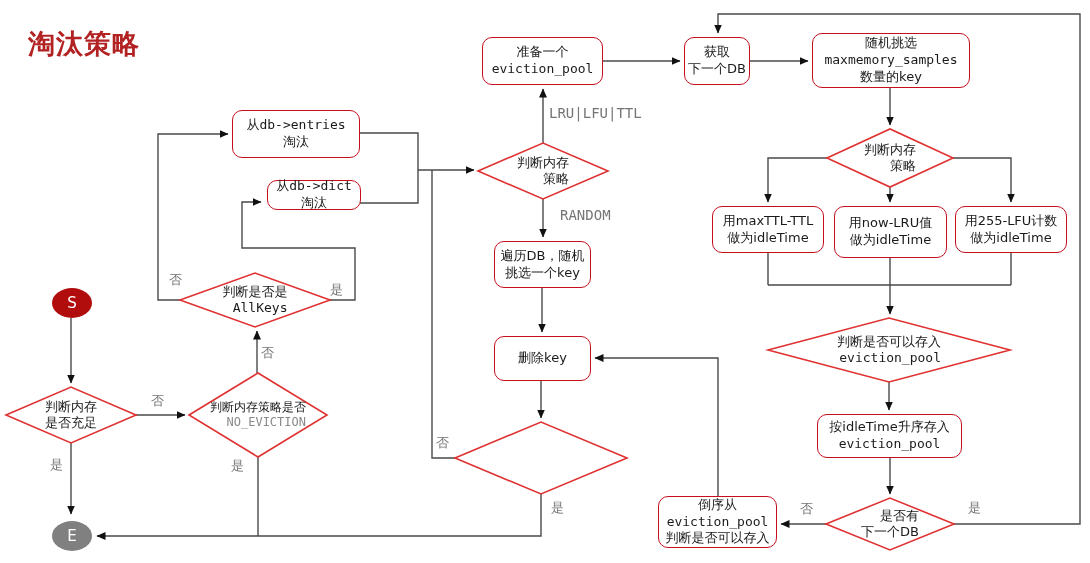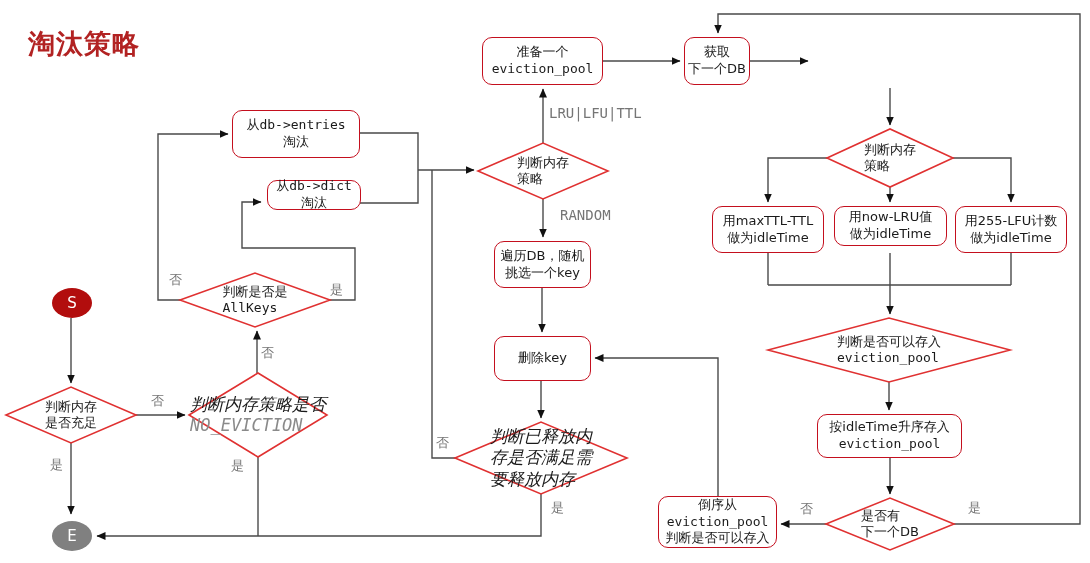--- a/index.html
+++ b/index.html
@@ -9,24 +9,24 @@
   }
   #wires{position:absolute;left:0;top:0;width:1090px;height:563px;}
   .edge{stroke:var(--line,#4a4a4a);stroke-width:1.4;fill:none;}
   .diamond{fill:#ffffff;stroke:var(--diamond-border,#e03131);stroke-width:1.6;}
   .node{
     position:absolute;background:#fff;border:1.7px solid var(--node-border,#c40f1e);
     border-radius:10px;display:flex;flex-direction:column;align-items:center;justify-content:center;
     font-size:13px;line-height:1.3;text-align:center;box-sizing:border-box;padding:2px 3px;
   }
   .dtext{
-    position:absolute;transform:translate(-50%,-50%);text-align:left;
+    position:absolute;transform:translate(-50%,-50%);text-align:right;
     font-size:13px;line-height:1.25;white-space:nowrap;
   }
-  .dtext.small{font-size:17px;font-style:italic;}
+  .dtext.small{font-size:12px;}
   .mono{font-family:"DejaVu Sans Mono","Liberation Mono",monospace;}
   .muted{color:var(--code-muted,#8a8a8a);}
   .terminal{
     position:absolute;width:40px;height:30px;border-radius:50%;color:#fff;
     display:flex;align-items:center;justify-content:center;font-size:15px;
   }
   #start-node{background:var(--start-fill,#b20d0d);}
   #end-node{background:var(--end-fill,#808080);}
   .elabel{
     position:absolute;color:var(--edge-label,#757575);font-size:13px;white-space:nowrap;
@@ -101,40 +101,45 @@
   </svg>
 
   <div class="node" style="left:482px;top:37px;width:121px;height:48px">
     <span>准备一个</span>
     <span class="mono">eviction_pool</span>
   </div>
   <div class="node" style="left:684px;top:37px;width:66px;height:48px">
     <span>获取</span>
     <span>下一个DB</span>
   </div>
+  <div class="node" style="left:812px;top:33px;width:158px;height:55px">
+    <span>随机挑选</span>
+    <span class="mono">maxmemory_samples</span>
+    <span>数量的key</span>
+  </div>
   <div class="node" style="left:232px;top:110px;width:128px;height:48px">
     <span class="mono">从db-&gt;entries</span>
     <span>淘汰</span>
   </div>
   <div class="node" style="left:267px;top:180px;width:94px;height:30px">
     <span class="mono">从db-&gt;dict</span>
     <span>淘汰</span>
   </div>
   <div class="node" style="left:494px;top:336px;width:97px;height:45px">
     <span>删除key</span>
   </div>
   <div class="node" style="left:494px;top:241px;width:97px;height:47px">
     <span>遍历DB，随机</span>
     <span>挑选一个key</span>
   </div>
   <div class="node" style="left:712px;top:206px;width:112px;height:47px">
     <span>用maxTTL-TTL</span>
     <span>做为idleTime</span>
   </div>
-  <div class="node" style="left:834px;top:206px;width:113px;height:40px">
+  <div class="node" style="left:834px;top:206px;width:113px;height:52px">
     <span>用now-LRU值</span>
     <span>做为idleTime</span>
   </div>
   <div class="node" style="left:955px;top:206px;width:112px;height:47px">
     <span>用255-LFU计数</span>
     <span>做为idleTime</span>
   </div>
   <div class="node" style="left:817px;top:414px;width:145px;height:44px">
     <span>按idleTime升序存入</span>
     <span class="mono">eviction_pool</span>
@@ -153,25 +158,20 @@
     <div>判断是否是</div>
     <div class="mono">AllKeys</div>
   </div>
   <div class="dtext" style="left:71px;top:415px">
     <div>判断内存</div>
     <div>是否充足</div>
   </div>
   <div class="dtext small" style="left:258px;top:415px">
     <div>判断内存策略是否</div>
     <div class="mono muted">NO_EVICTION</div>
-  </div>
-  <div class="dtext small" style="left:541px;top:458px">
-    <div>判断已释放内</div>
-    <div>存是否满足需</div>
-    <div>要释放内存</div>
   </div>
   <div class="dtext" style="left:890px;top:158px">
     <div>判断内存</div>
     <div>策略</div>
   </div>
   <div class="dtext" style="left:889px;top:350px">
     <div>判断是否可以存入</div>
     <div class="mono">eviction_pool</div>
   </div>
   <div class="dtext" style="left:890px;top:524px">

